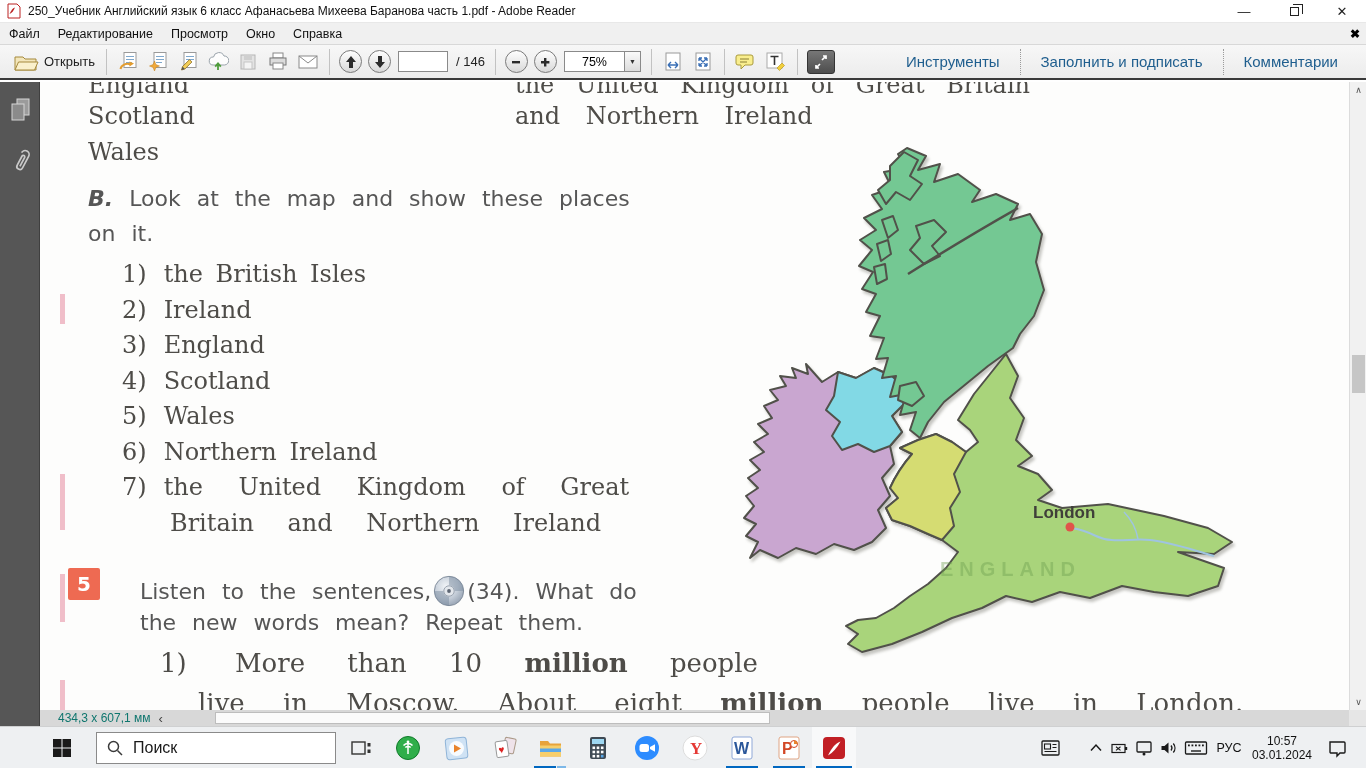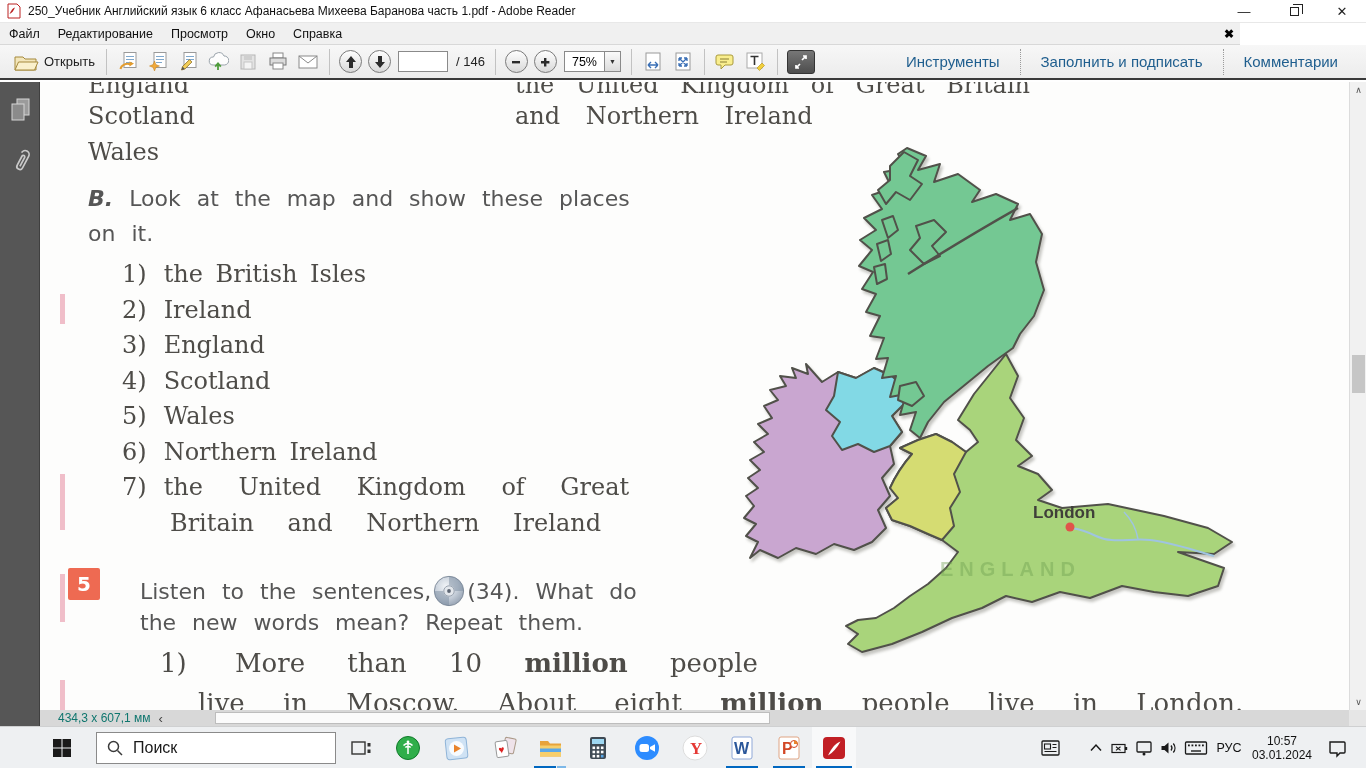--- a/index.html
+++ b/index.html
@@ -11,36 +11,36 @@
   
   .titlebar { position:absolute; left:0; top:0; width:1366px; height:23px; background:#ffffff;
               display:flex; align-items:center; border-bottom:1px solid #e8e8e8;}
   .titlebar .apptitle { font-size:12px; color:#111; margin-left:6px; }
   .winctl { position:absolute; top:0; height:22px; width:44px; display:flex; align-items:center; justify-content:center;
             color:#222; font-size:13px; }
   .restore-box { width:9px; height:9px; border:1px solid #222; position:relative; background:#fff;}
   .restore-box:before { content:""; position:absolute; left:2px; top:-4px; width:9px; height:9px; border:1px solid #222; border-bottom:none; border-left:none;}
 
   
-  .menubar { position:absolute; left:0; top:23px; width:1240px; height:22px; background:#f0f0f0;
+  .menubar { position:absolute; left:0; top:23px; width:1366px; height:22px; background:#f0f0f0;
              display:flex; align-items:center; font-size:12.5px; color:#111; border-bottom:1px solid #d8d8d8;}
   .menu-item { padding:0 9px; height:100%; display:flex; align-items:center; cursor:default;}
   .menu-close { position:absolute; right:6px; top:0; height:22px; display:flex; align-items:center; font-size:12px; color:#000; font-weight:bold;}
 
   
   .toolbar { position:absolute; left:0; top:45px; width:1366px; height:35px; background:linear-gradient(#f7f7f7,#ececec);
              border-bottom:2px solid #3a3a3a; display:flex; align-items:center; padding:0 8px;}
   .sep { width:1px; height:26px; background:#c2c2c2; margin:0 6px; flex:0 0 auto;}
   .tbtn { display:flex; align-items:center; gap:5px; padding:2px 5px; border-radius:2px; flex:0 0 auto;}
   .tb-icon { width:24px; height:24px; display:flex; align-items:center; justify-content:center; margin:0 3px; flex:0 0 auto;}
   .circ { width:23px; height:23px; border:1px solid #7a7a7a; border-radius:50%; background:linear-gradient(#fefefe,#d9d9d9);
           display:flex; align-items:center; justify-content:center; margin:0 3px; flex:0 0 auto;}
   .pagebox { width:30px; height:21px; border:1px solid #8a8a8a; background:#fff; font-size:12.5px; text-align:center; margin:0 4px;padding-left:48px;}
   .pagetotal { font-size:13px; color:#222; margin:0 4px; white-space:nowrap;}
-  .zoombox { width:40px; height:21px; border:1px solid #8a8a8a; border-right:none; background:#fff; font-size:12.5px;
+  .zoombox { width:60px; height:21px; border:1px solid #8a8a8a; border-right:none; background:#fff; font-size:12.5px;
              display:flex; align-items:center; justify-content:center;}
   .zoomdrop { width:17px; height:21px; border:1px solid #8a8a8a; background:linear-gradient(#fafafa,#dcdcdc);
               display:flex; align-items:center; justify-content:center; font-size:7px; color:#333;}
   .fullscr { width:28px; height:24px; border:1px solid #343434; border-radius:3px; background:linear-gradient(#777,#4d4d4d);
              display:flex; align-items:center; justify-content:center; margin:0 3px;}
   .tb-right { margin-left:auto; display:flex; align-items:center; height:100%;}
   .bluebtn { color:#1f5e8e; font-size:15px; padding:0 20px; height:26px; display:flex; align-items:center; white-space:nowrap;}
   .dotsep { width:1px; height:26px; border-left:1px dotted #9a9a9a;}
 
   

